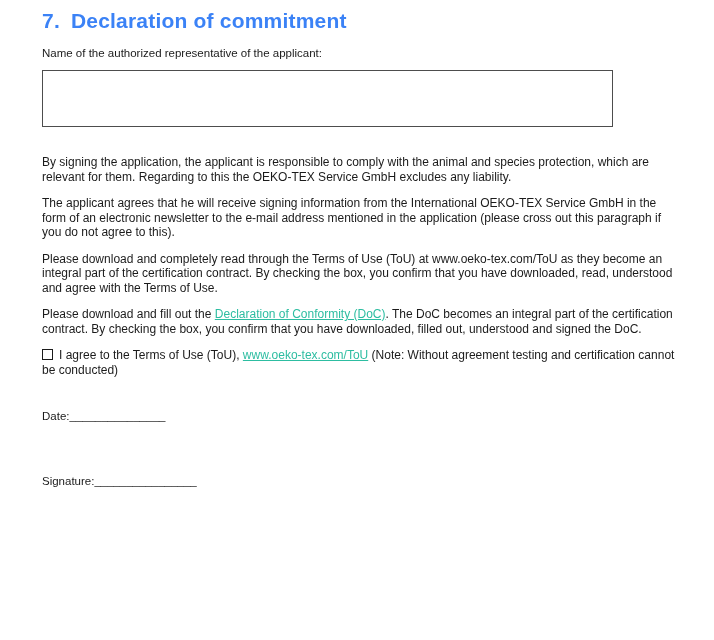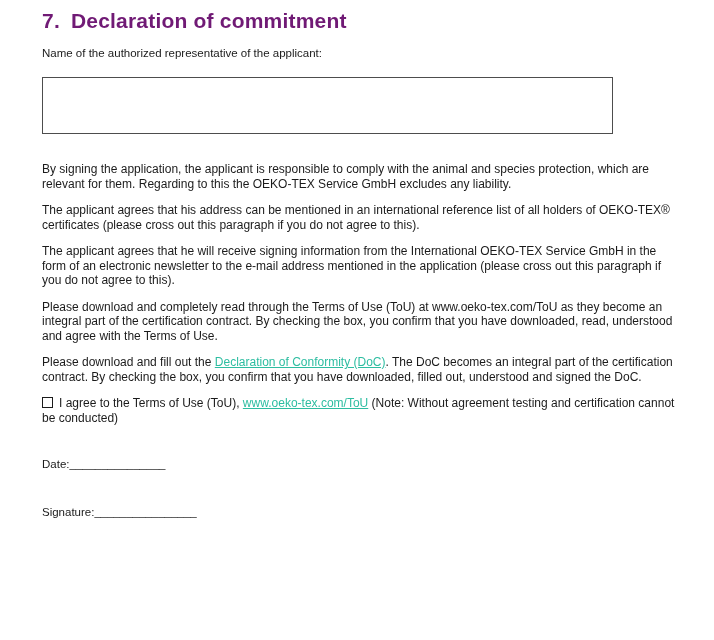--- a/index.html
+++ b/index.html
@@ -17,29 +17,29 @@
     padding: 8px 32px 0 42px;
     font-family: "Liberation Sans", sans-serif;
     color: #1b1b1b;
   }
   h1.section-heading {
     margin: 0 0 12px 0;
     font-size: 21px;
     line-height: 26px;
     font-weight: bold;
     letter-spacing: 0.2px;
-    color: #701a75;
+    color: #3b82f6;
   }
   h1.section-heading .section-number {
     margin-right: 11px;
   }
   .field-label {
     font-size: 11.5px;
     line-height: 15px;
-    margin-bottom: 16px;
+    margin-bottom: 9px;
     font-weight: normal;
   }
   .name-box {
     box-sizing: border-box;
     width: 571px;
     height: 57px;
     border: 1.5px solid #4d4d4d;
     margin-bottom: 28px;
     background: #ffffff;
   }
@@ -61,41 +61,40 @@
   a.doc-link {
     color: #2dbda1;
     text-decoration: underline;
     cursor: pointer;
   }
   .signoff-line {
     font-size: 11.5px;
     line-height: 15px;
   }
   .date-line { margin-top: 32px; }
-  .signature-line { margin-top: 33px; }
+  .signature-line { margin-top: 50px; }
 </style>
 </head>
 <body>
 
 <div class="doc">
 
   <h1 class="section-heading">
     <span class="section-number">7.</span><span>Declaration of commitment</span>
   </h1>
 
   <div class="field-label">Name of the authorized representative of the applicant:</div>
 
   <div class="name-box"></div>
 
   <div class="body-text">
 
     <p>By signing the application, the applicant is responsible to comply with the animal and species protection, which are relevant for them. Regarding to this the OEKO-TEX Service GmbH excludes any liability.</p>
 
 
-    <p>The applicant agrees that his address can be mentioned in an international reference list of all holders of OEKO-TEX® certificates (please cross out this paragraph if you do not agree to this).</p>
 
     <p>The applicant agrees that he will receive signing information from the International OEKO-TEX Service GmbH in the form of an electronic newsletter to the e-mail address mentioned in the application (please cross out this paragraph if you do not agree to this).</p>
 
     <p>Please download and completely read through the Terms of Use (ToU) at www.oeko-tex.com/ToU as they become an integral part of the certification contract. By checking the box, you confirm that you have downloaded, read, understood and agree with the Terms of Use.</p>
 
     <div class="para">
       <span>Please download and fill out the </span><a class="doc-link">Declaration of Conformity (DoC)</a><span>. The DoC becomes an integral part of the certification contract. By checking the box, you confirm that you have downloaded, filled out, understood and signed the DoC.</span>
     </div>
 
     <div class="para">

